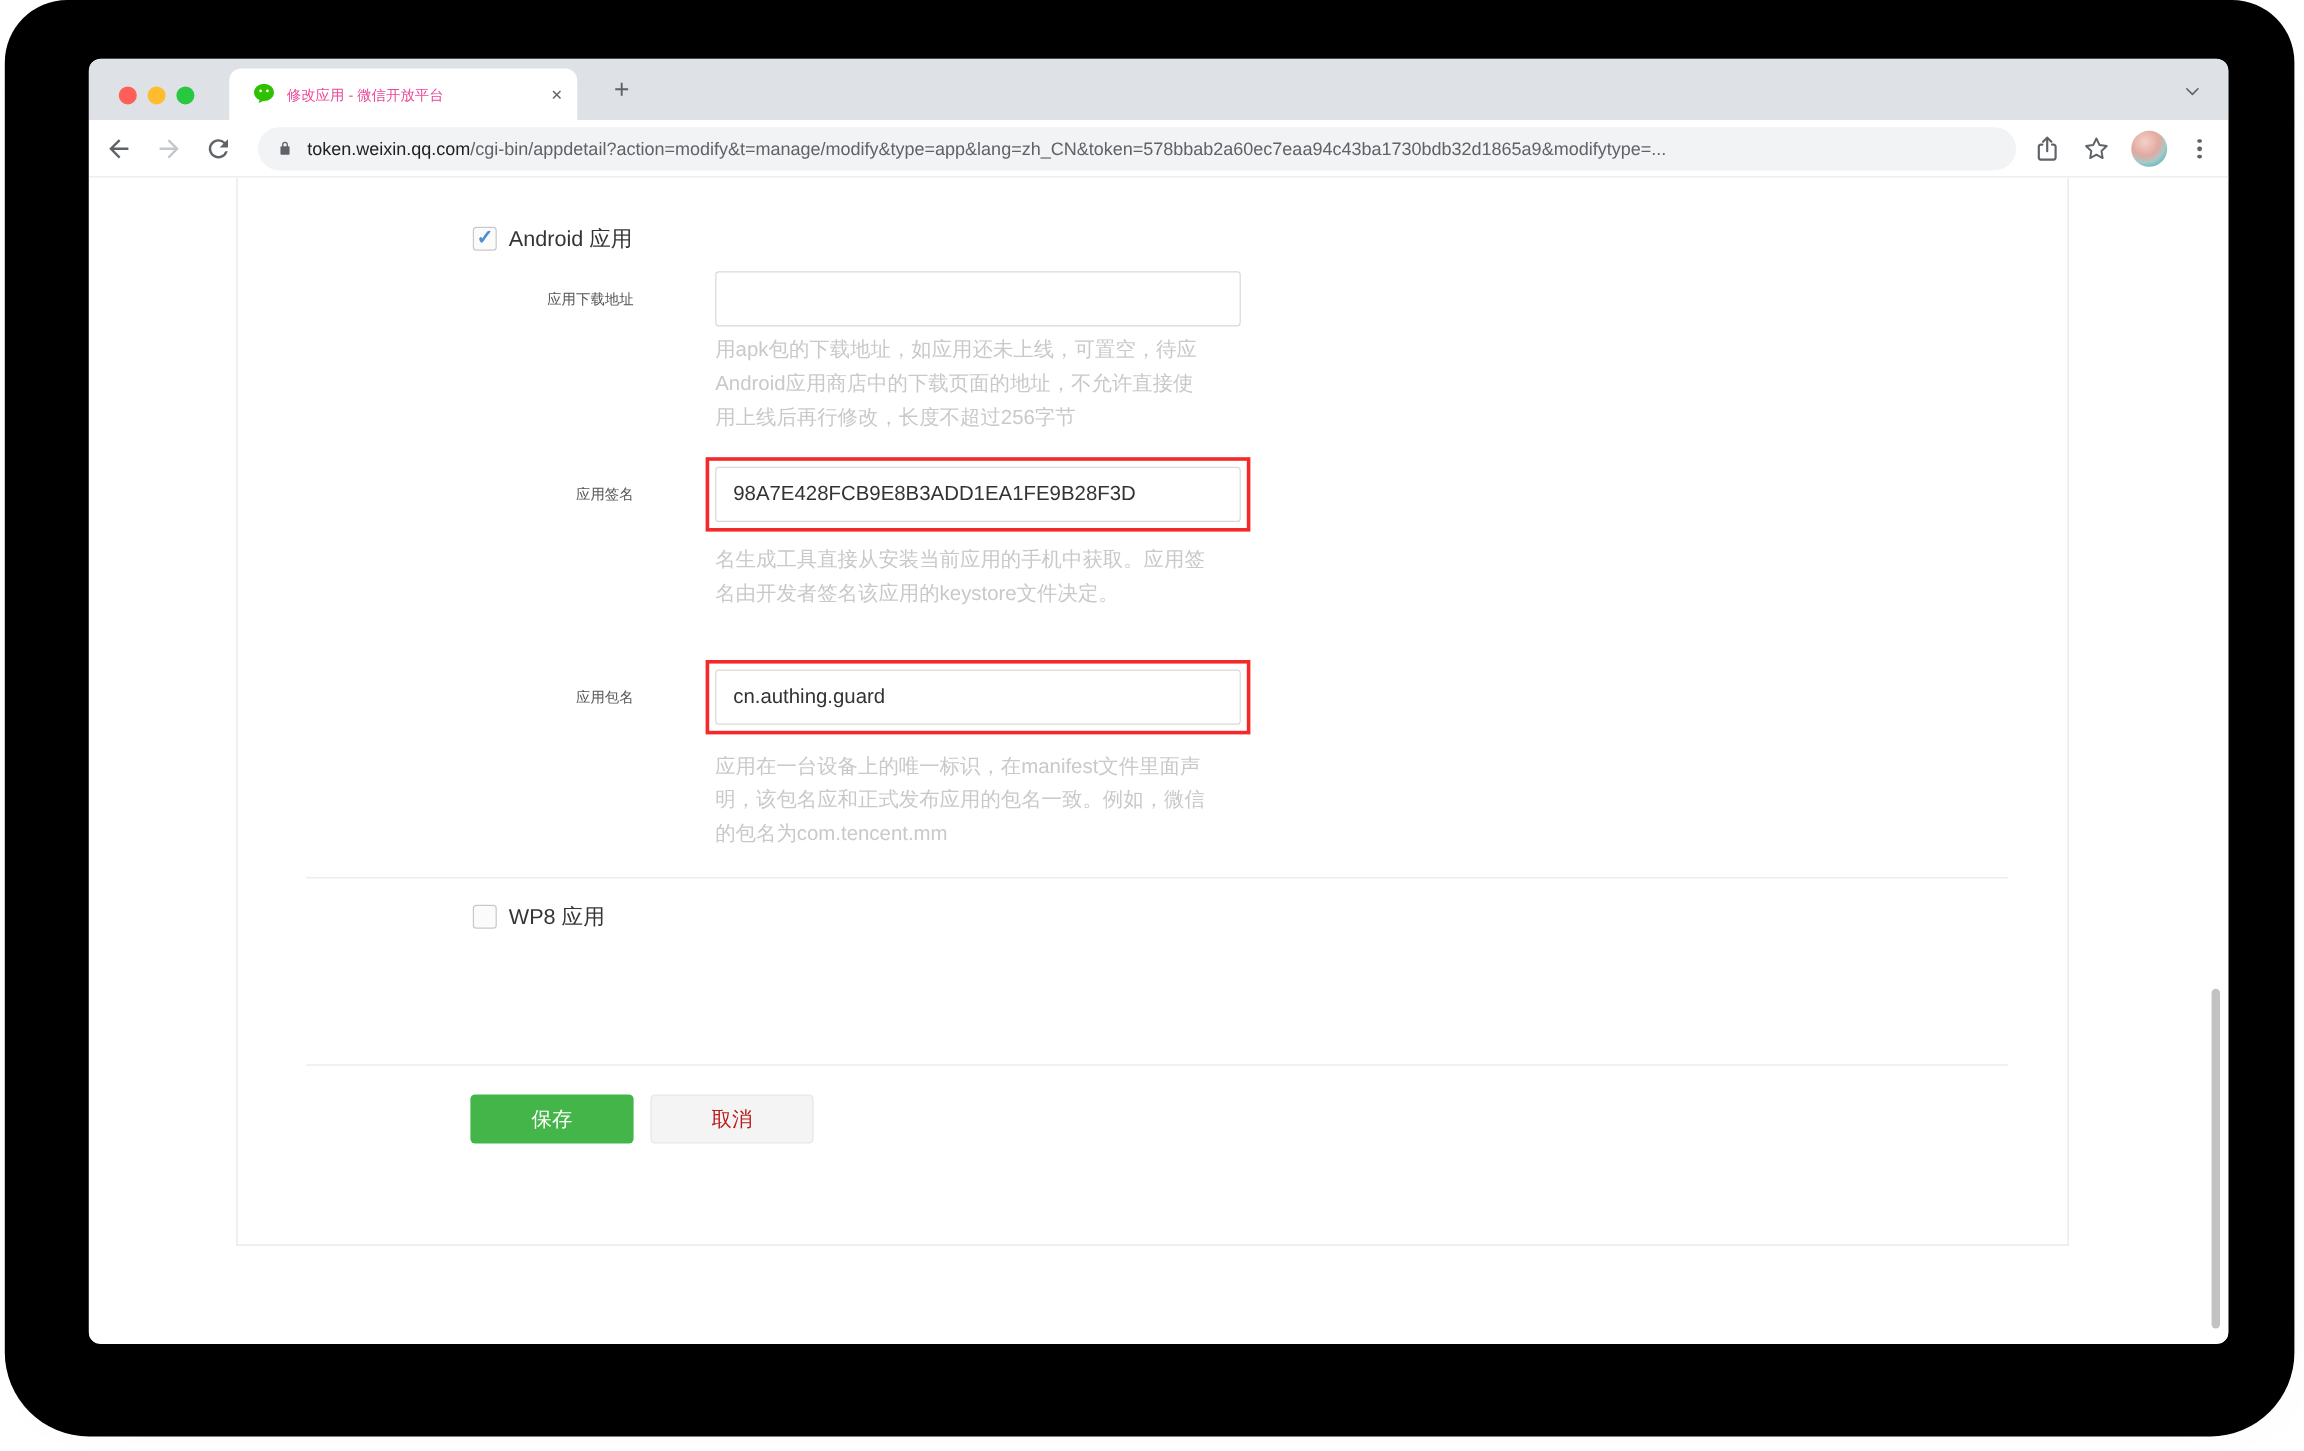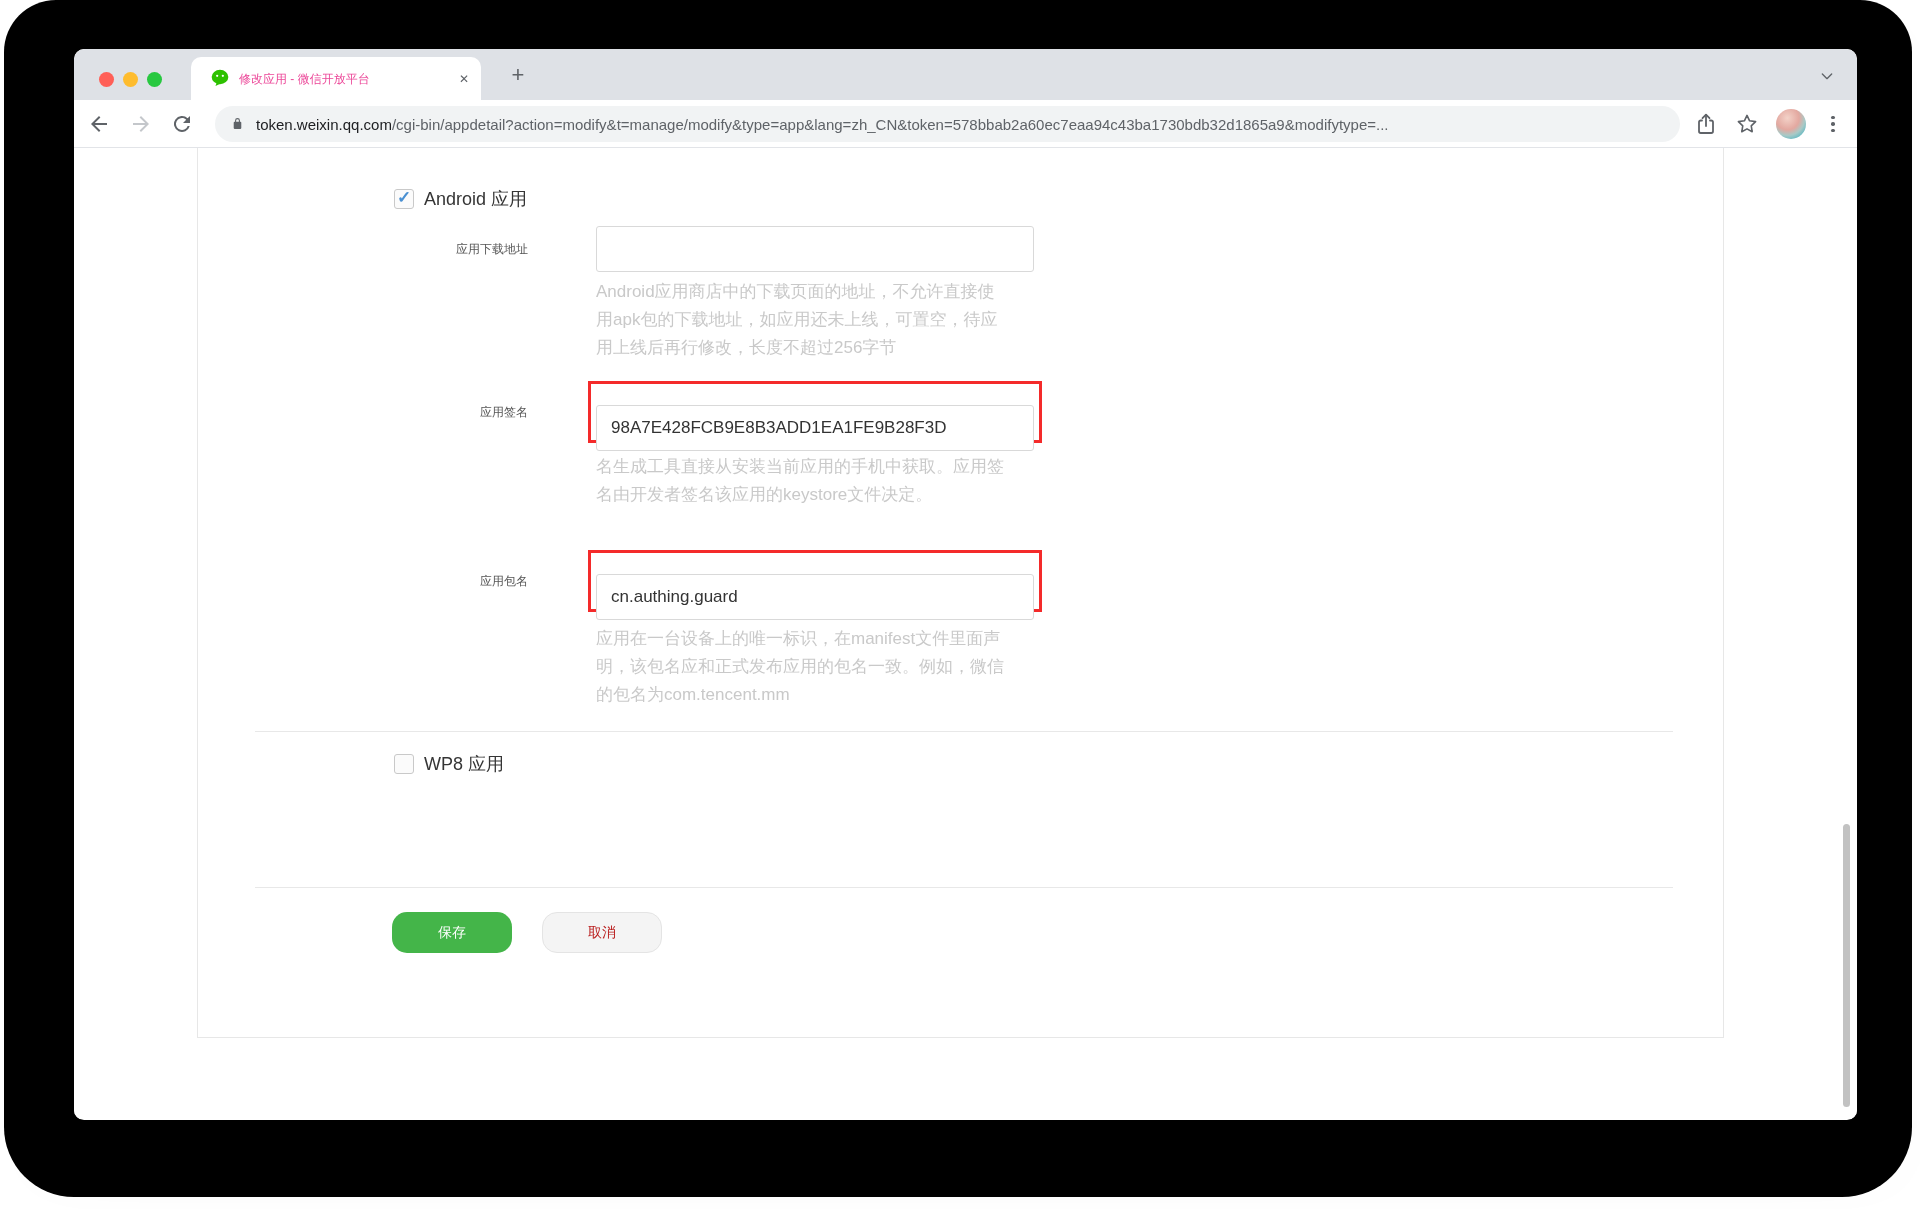--- a/index.html
+++ b/index.html
@@ -38,26 +38,26 @@
   .content { position:relative; height:971px; background:#fff; }
   .card { position:absolute; left:123px; top:0; width:1527px; height:890px; border-left:1px solid #e7e7e7; border-right:1px solid #e7e7e7; border-bottom:1px solid #e7e7e7; pointer-events:none; }
 
   .checkbox { position:absolute; width:20px; height:20px; background:#fbfbfb; border:1px solid #c9c9c9; border-radius:3px; cursor:pointer; }
   .checkbox .mark { position:absolute; left:2px; top:-3px; font-size:17px; font-weight:bold; color:#4a90d2; }
   .cb-label { position:absolute; font-size:18px; color:#353535; line-height:22px; }
 
   .f-label { position:absolute; left:254px; width:200px; text-align:right; font-size:12px; color:#555; line-height:24px; }
   .txt { position:absolute; width:438px; height:46px; border:1px solid #d9d9d9; border-radius:3px; padding:0 14px; font-size:17px; color:#333; font-family:"Liberation Sans", sans-serif; background:#fff; outline:none; }
   .hl-box { position:absolute; left:514px; width:454px; height:62px; border:3px solid #f42a2a; padding:5px; }
-  .hl-box .txt { position:static; width:438px; height:46px;margin-top:16px; }
+  .hl-box .txt { position:static; width:438px; height:46px; }
   .help { position:absolute; left:522px; font-size:17px; color:#c9c9c9; line-height:28px; }
 
   .divider { position:absolute; left:181px; width:1418px; height:1px; background:#e8e8e8; }
 
-  .btn { position:absolute; width:120px; height:41px; border:none; border-radius:15px; font-size:14px; font-family:"Liberation Sans", sans-serif; cursor:pointer; }
+  .btn { position:absolute; width:136px; height:41px; border:none; border-radius:4px; font-size:17px; font-family:"Liberation Sans", sans-serif; cursor:pointer; }
   .btn.save { left:318px; top:764px; background:#44b549; color:#fff; }
   .btn.cancel { left:468px; top:764px; background:#f4f4f4; color:#b91c1c; border:1px solid #e4e4e4; }
 
   .scrollthumb { position:absolute; left:1769px; top:775px; width:7px; height:283px; background:#c2c2c2; border-radius:4px; }
 </style>
 </head>
 <body>
 
 <div class="backdrop"></div>
 
@@ -137,22 +137,22 @@
     <div class="card"></div>
 
     <div class="checkbox" style="left:320px; top:41px;">
       <span class="mark">✓</span>
     </div>
     <div class="cb-label" style="left:350px; top:40px;">Android 应用</div>
 
     <div class="f-label" style="top:89px;">应用下载地址</div>
     <input class="txt" style="left: 522px; top: 78px;" value="">
     <div class="help" style="top:130px;">
+      <div>用apk包的下载地址，如应用还未上线，可置空，待应</div>
       <div>Android应用商店中的下载页面的地址，不允许直接使</div>
-      <div>用apk包的下载地址，如应用还未上线，可置空，待应</div>
       <div>用上线后再行修改，长度不超过256字节</div>
     </div>
 
     <div class="f-label" style="top:252px;">应用签名</div>
     <div class="hl-box" style="top:233px;">
       <input class="txt" value="98A7E428FCB9E8B3ADD1EA1FE9B28F3D" style="">
     </div>
     <div class="help" style="top:305px;">
       <div>名生成工具直接从安装当前应用的手机中获取。应用签</div>
       <div>名由开发者签名该应用的keystore文件决定。</div>

